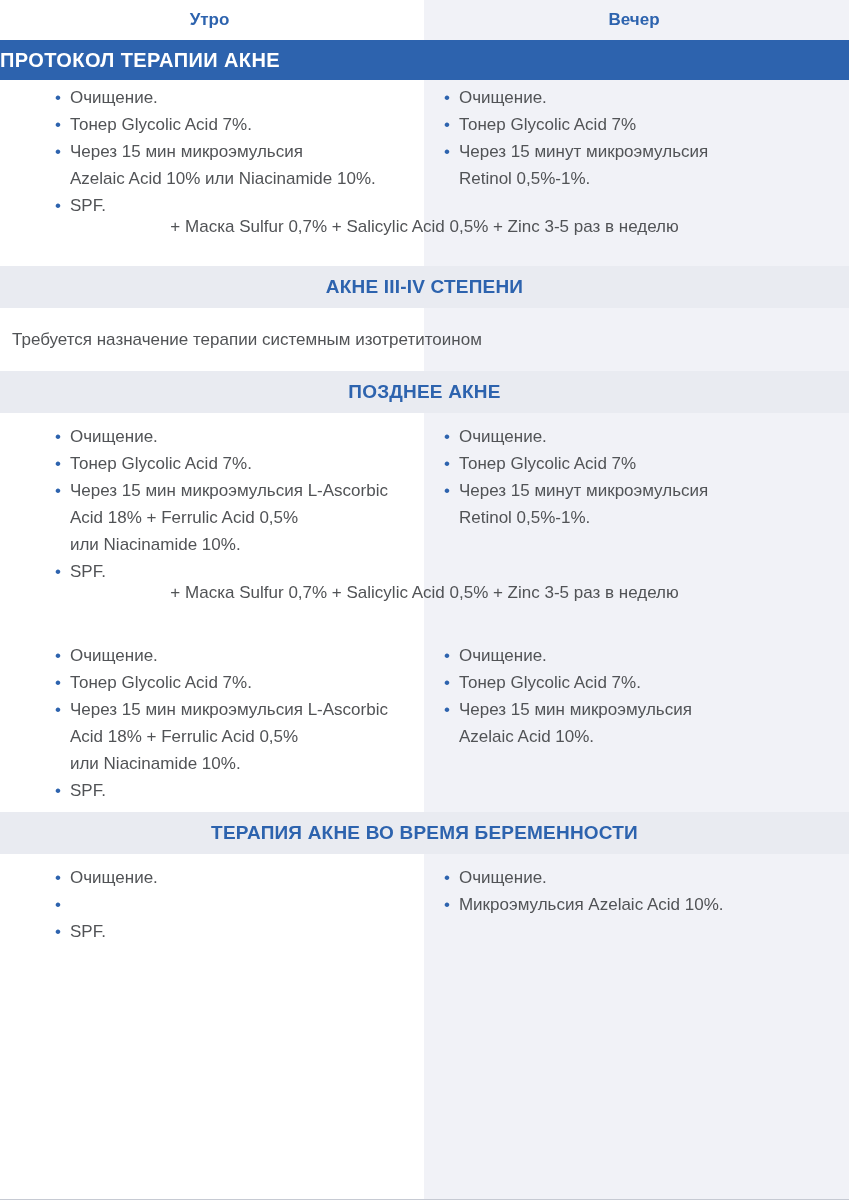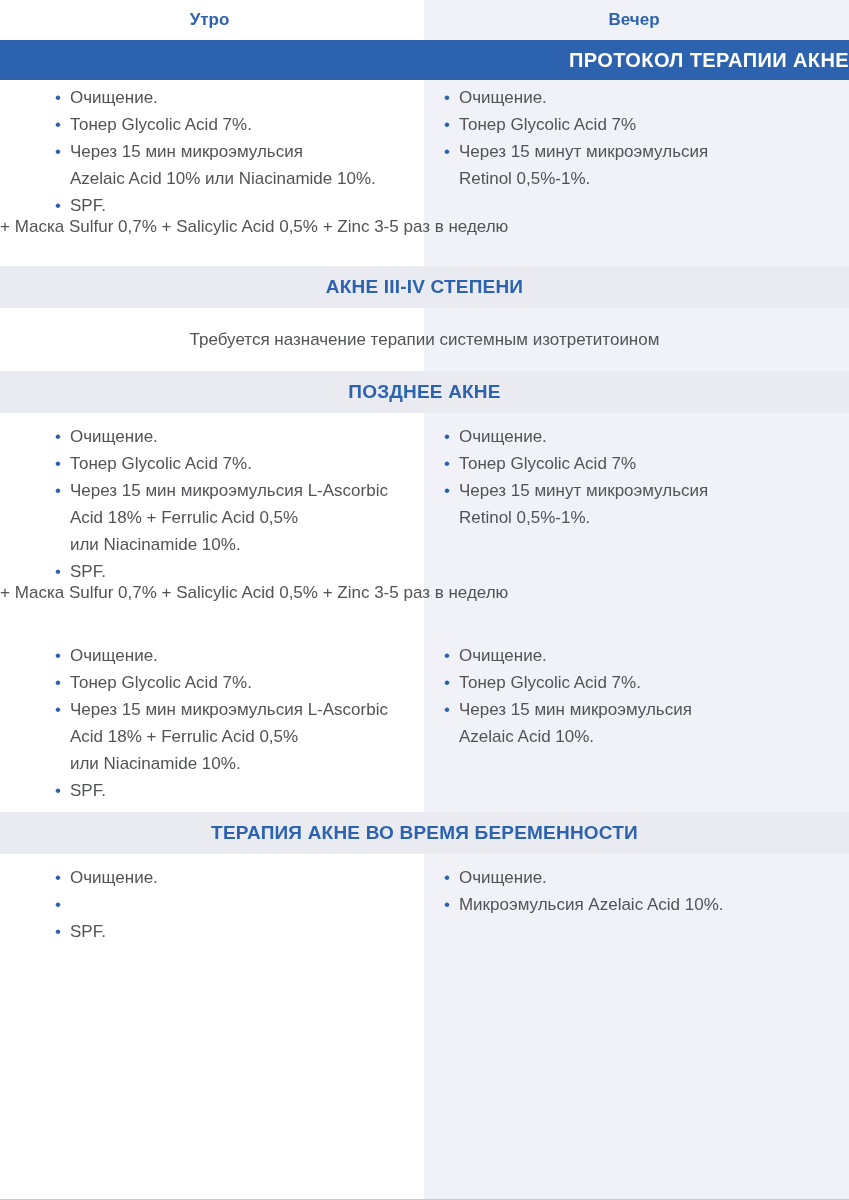--- a/index.html
+++ b/index.html
@@ -14,46 +14,46 @@
   }
   .cols-header{display:flex;height:40px;}
   .cols-header .cell{
     display:flex;align-items:center;justify-content:center;
     color:#2d63ae;font-weight:bold;font-size:17px;
   }
   .cell.morning-h{width:424px;}
   .cell.evening-h{width:435px;}
   .title-banner{
     height:40px;background:#2d63ae;color:#ffffff;
-    text-align:right;line-height:40px;
+    text-align:left;line-height:40px;
     font-weight:bold;font-size:20px;letter-spacing:.4px;
     margin-bottom:2px;
   }
   .section-banner{
     height:42px;background:#e9ebf1;color:#2d63ae;
     text-align:center;line-height:42px;
     font-weight:bold;font-size:19px;letter-spacing:.2px;
   }
   .content{display:flex;}
   .col{box-sizing:border-box;}
   .col.morning{width:424px;padding:2px 8px 0 55px;}
   .col.evening{width:425px;padding:2px 8px 0 20px;}
   .sec-late .col, .sec-corr .col{padding-top:10px;}
   .sec-preg .col{padding-top:10px;}
   ul.items{list-style:none;margin:0;padding:0;}
   ul.items li{display:flex;font-size:17px;line-height:27px;color:#515356;}
   ul.items .dot{color:#2d63ae;margin-right:9px;flex:0 0 auto;}
   ul.items .txt{white-space:pre-line;}
   .footnote{
-    text-align:left;font-size:17px;line-height:27px;color:#515356;
+    text-align:center;font-size:17px;line-height:27px;color:#515356;
     margin-top:-6px;padding-bottom:26px;
   }
   .note-row{
-    text-align:center;font-size:17px;line-height:27px;color:#515356;
-    padding:18px 0 18px 0;
+    font-size:17px;line-height:27px;color:#515356;
+    padding:18px 0 18px 12px;
   }
   .sec-corr-wrap{padding-bottom:8px;}
 </style>
 </head>
 <body>
 
 <div class="page">
 
   <div class="cols-header">
     <div class="cell morning-h">

